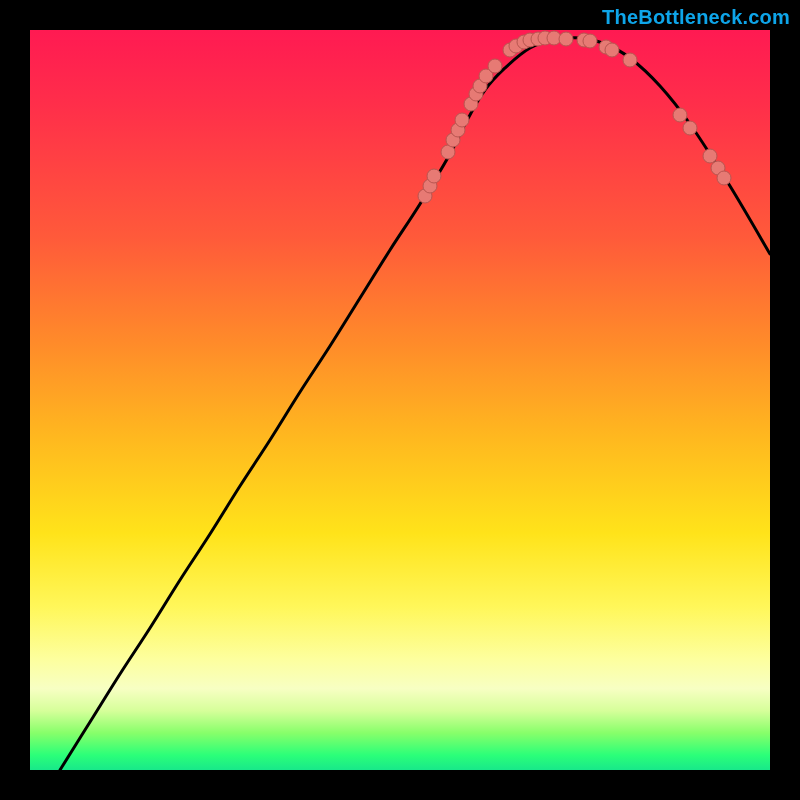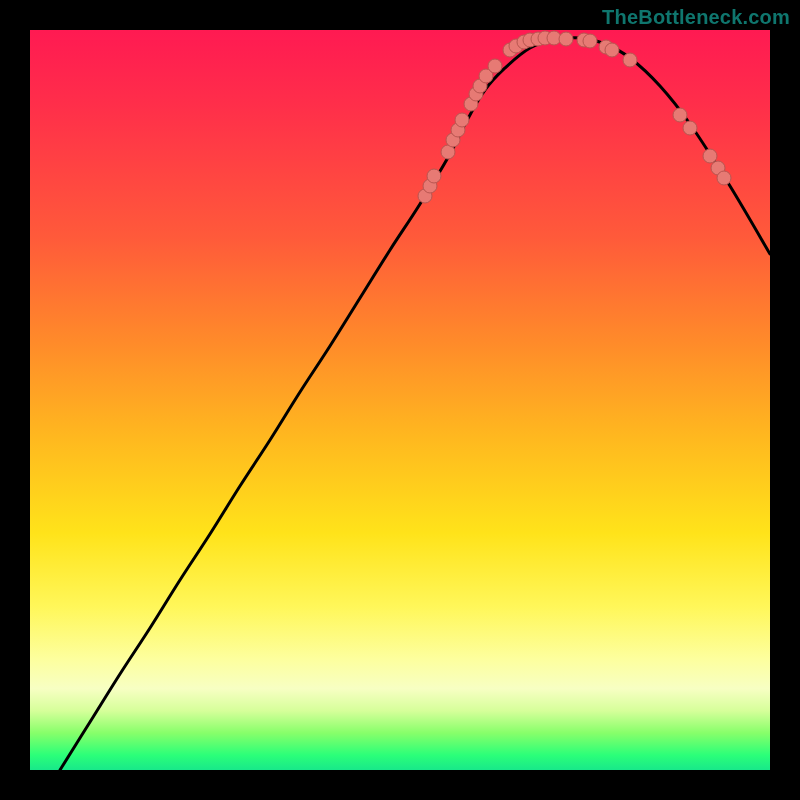--- a/index.html
+++ b/index.html
@@ -14,21 +14,21 @@
   .stage {
     position: relative;
     width: 800px;
     height: 800px;
     background: #000;
   }
   .watermark {
     position: absolute;
     top: 6px;
     right: 10px;
-    color: #0f766e;
+    color: #0ea5e9;
     font-size: 20px;
     font-weight: 600;
     letter-spacing: 0.2px;
     user-select: none;
   }
   .plot {
     position: absolute;
     left: 30px;
     top: 30px;
     width: 740px;

